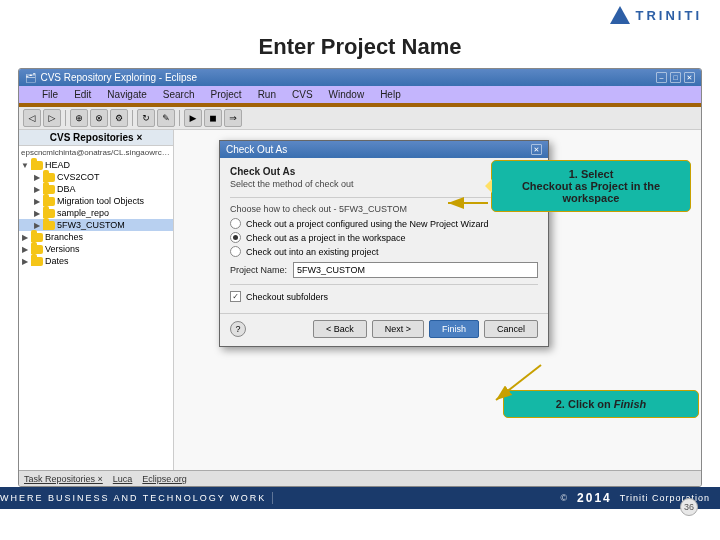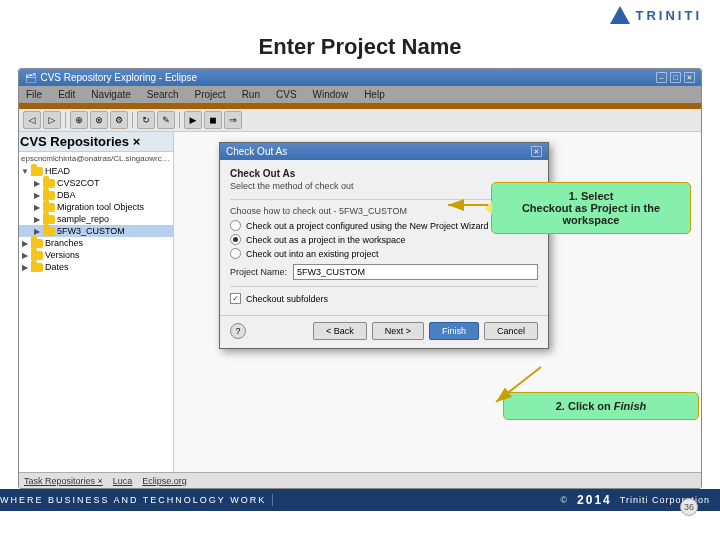--- a/index.html
+++ b/index.html
@@ -84,26 +84,26 @@
       display: flex;
       align-items: center;
       justify-content: center;
       font-size: 7px;
       color: white;
       cursor: pointer;
     }
 
     
     .menu-bar {
-      background: #a3a3a3;
+      background: #c4b5fd;
       font-size: 10px;
-      padding: 2px 4px;
+      padding: 2px 20px;
       display: flex;
       gap: 10px;
-      border-bottom: 6px solid #a16207;
+      border-bottom: 4px solid #a16207;
     }
     .menu-item {
       color: #222;
       cursor: pointer;
       padding: 1px 3px;
     }
 
     
     .toolbar {
       background: #e8e8e8;
@@ -141,24 +141,25 @@
     
     .left-panel {
       width: 155px;
       background: #fff;
       border-right: 1px solid #ccc;
       overflow: hidden;
       position: relative;
     }
     .panel-header {
       background: #e0e8f0;
-      font-size: 13px;
-      padding: 2px 1px;
+      font-size: 10px;
+      padding: 2px 12px;
       border-bottom: 1px solid #ccc;
       font-weight: bold;
+      text-align: center;
     }
     .tree-item {
       font-size: 9px;
       padding: 1px 2px;
       display: flex;
       align-items: center;
       gap: 2px;
       cursor: pointer;
     }
     .tree-item.selected { background: #b8d0f0; }
@@ -356,29 +357,28 @@
       align-items: center;
       justify-content: center;
       cursor: pointer;
       background: #e0e0e0;
       margin-right: auto;
     }
 
     
     .callout {
       position: absolute;
-      background: #86efac;
+      background: #14b8a6;
       border: 1.5px solid #c8a000;
       border-radius: 5px;
       font-size: 11px;
       font-weight: bold;
       padding: 7px 12px;
       color: #222;
       z-index: 20;
-      margin-top: 20px;
     }
     .callout::after {
       content: '';
       position: absolute;
       border: 7px solid transparent;
     }
     .callout-1 {
       top: 30px;
       right: 10px;
       width: 200px;

